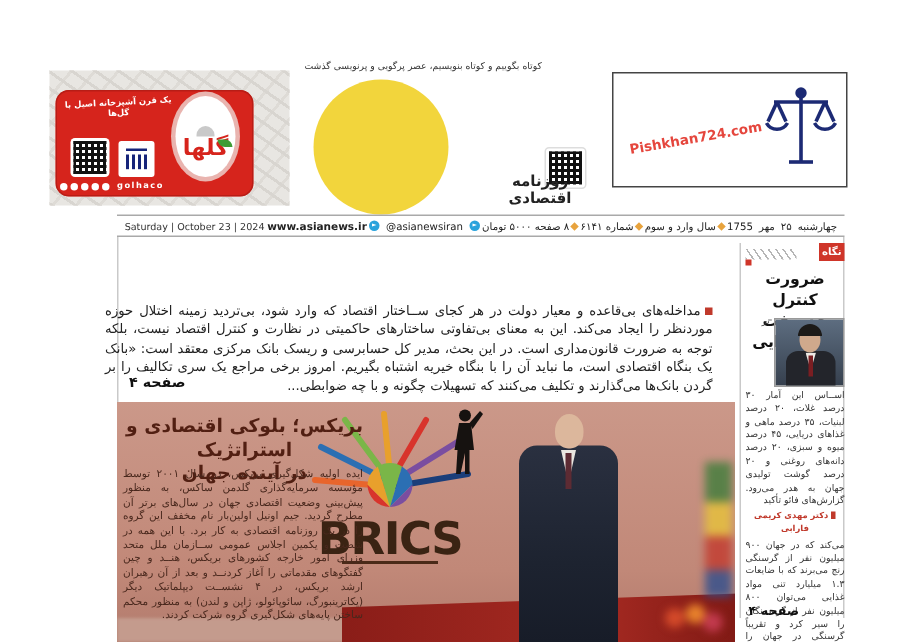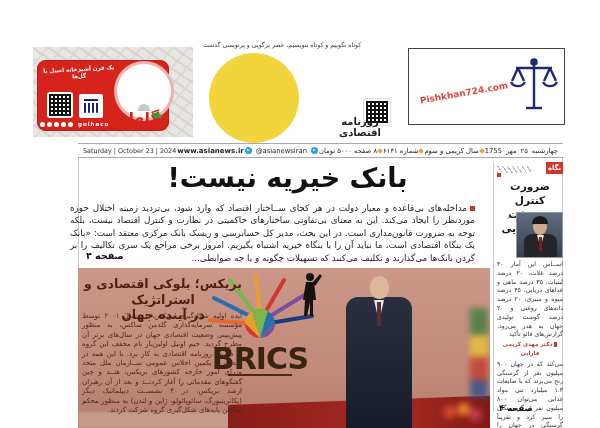--- a/index.html
+++ b/index.html
@@ -10,23 +10,23 @@
 
   
   .spice-bg { left:33px; top:47px; width:160px; height:90px;
     background:#e8e6e2;
     background-image:repeating-linear-gradient(35deg,#d8d5d0 0 2px,transparent 2px 9px),
                      repeating-linear-gradient(-50deg,#dedbd6 0 2px,transparent 2px 12px); }
   .golha-box { left:37px; top:60px; width:132px; height:71px; background:#d6241c;
     border-radius:9px; box-shadow:0 0 0 1px #b81d16 inset; }
   .golha-ribbon { left:42px; top:66px; width:74px; color:#fff; font-size:5.6px; line-height:7px;
     transform:rotate(-3deg); text-align:center; font-weight:bold; }
-  .golha-circle { left:117px; top:64px; width:54px; height:54px; border-radius:50%;
+  .golha-circle { left:117px; top:64px; width:40px; height:54px; border-radius:50%;
     background:#fff; box-shadow:0 0 0 3px #e9b4af; display:flex; flex-direction:column;
-    align-items:center; justify-content:flex-end; }
+    align-items:center; justify-content:center; }
   .golha-chef { width:12px; height:7px; background:#c9c9c9; border-radius:6px 6px 0 0; }
   .golha-brand { color:#d6241c; font-weight:bold; font-size:15px; line-height:15px; }
   .golha-leaf { width:10px; height:5px; background:#3f9c35; border-radius:0 6px 0 6px; margin-top:-13px; margin-right:-26px; }
   .qr { background:#fff; border-radius:3px; padding:2px; }
   .qr .qr-px { width:100%; height:100%;
     background-image:repeating-linear-gradient(0deg,#111 0 2px,transparent 2px 4px),
                      repeating-linear-gradient(90deg,#111 0 2px,#fff 2px 4px); }
   .golha-qr { left:47px; top:92px; width:26px; height:26px; }
   .unesco { left:79px; top:94px; width:24px; height:24px; background:#fff; border-radius:2px;
     display:flex; align-items:center; justify-content:center; }
@@ -185,37 +185,36 @@
   <div class="abs legal-wm">Pishkhan724.com</div>
 
   <div class="abs dateline">
     <span class="dl-g">
       <span>چهارشنبه</span>
       <span>۲۵</span>
       <span>مهر</span>
       <span>1755</span>
     </span>
     <span class="diam"></span>
-    <span>سال کریمی و سوم</span>
+    <span>سال وارد و سوم</span>
     <span class="diam"></span>
     <span>شماره ۶۱۴۱</span>
     <span class="diam"></span>
     <span>۸ صفحه ۵۰۰۰ تومان</span>
     <span class="dl-g" style="direction:ltr;">
       <span class="tg"></span>
       <span>@asianewsiran</span>
       <span class="tg"></span>
     </span>
     <span class="dl-web">www.asianews.ir</span>
     <span class="dl-en">Saturday | October 23 | 2024</span>
   </div>
   <div class="abs vline" style="left:78px;top:158px;height:110px;"></div>
   <div class="abs vline" style="left:562px;top:158px;height:254px;"></div>
 
-  <div class="abs lead-h">بانک خیریه نیست!</div>
   <div class="abs lead-b">
     <span class="sq"></span><span>مداخله‌های بی‌قاعده و معیار دولت در هر کجای ســاختار اقتصاد که وارد شود، بی‌تردید زمینه اختلال حوزه موردنظر را ایجاد می‌کند. این به معنای بی‌تفاوتی ساختارهای حاکمیتی در نظارت و کنترل اقتصاد نیست، بلکه توجه به ضرورت قانون‌مداری است. در این بحث، مدیر کل حسابرسی و ریسک بانک مرکزی معتقد است: «بانک یک بنگاه اقتصادی است، ما نباید آن را با بنگاه خیریه اشتباه بگیریم. امروز برخی مراجع یک سری تکالیف را بر گردن بانک‌ها می‌گذارند و تکلیف می‌کنند که تسهیلات چگونه و با چه ضوابطی...</span>
   </div>
   <div class="abs lead-p4">صفحه ۴</div>
 
   <div class="abs photo">
     <div class="floor"></div>
     <div class="carpet"></div>
     <div class="flagblur"></div>
     <div class="flower"></div>

